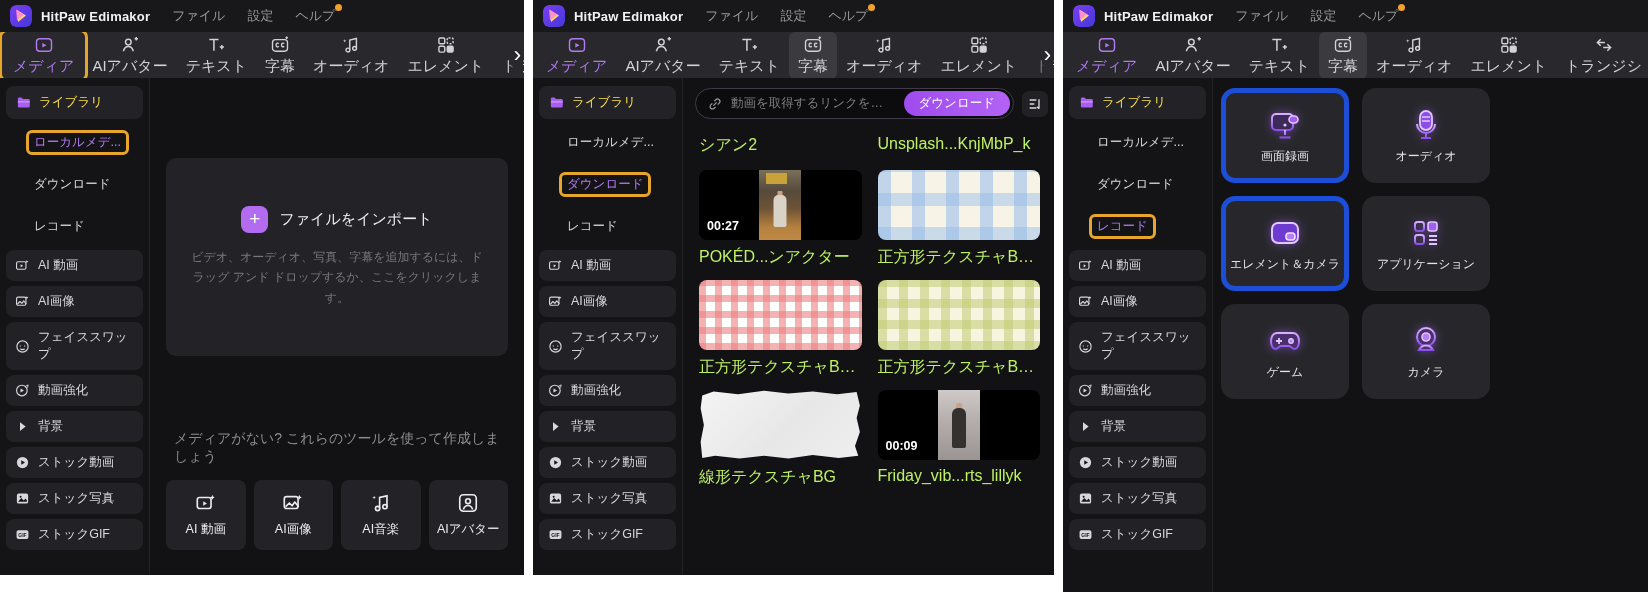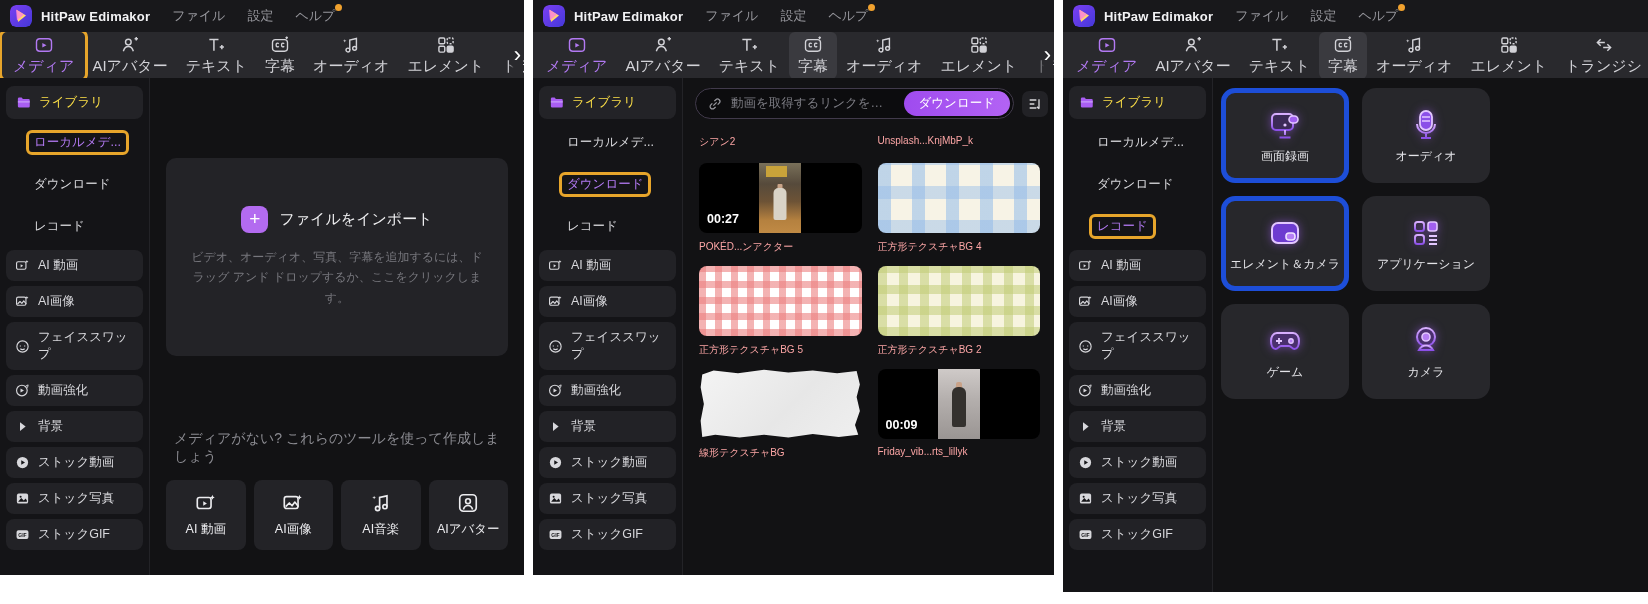--- a/index.html
+++ b/index.html
@@ -67,21 +67,21 @@
               display:flex; align-items:center; gap:8px; padding:0 3px 0 11px; min-width:0; }
   .url-pill svg { width:16px; height:16px; flex:0 0 auto; }
   .url-text { flex:1; color:#7c7c83; font-size:12.5px; white-space:nowrap; overflow:hidden; text-overflow:ellipsis; }
   .dl-btn { height:25px; padding:0 15px; border:none; border-radius:13px; color:#fff; font-size:12.5px;
             background:linear-gradient(90deg,#9f4bef,#b363f4); cursor:pointer; flex:0 0 auto; }
   .queue-btn { width:26px; height:26px; border-radius:7px; background:#222226; display:flex; align-items:center;
                justify-content:center; flex:0 0 auto; cursor:pointer; }
   .queue-btn svg { width:16px; height:16px; }
   .dl-grid { display:grid; grid-template-columns:1fr 1fr; column-gap:16px; padding:12px 14px 0 16px; }
   .cell { margin-bottom:12px; min-width:0; }
-  .cell-label { color:#fca5a5; font-size:10px; margin-top:7px; white-space:nowrap; overflow:hidden; text-overflow:ellipsis; }
+  .cell-label { color:#bef264; font-size:16px; margin-top:7px; white-space:nowrap; overflow:hidden; text-overflow:ellipsis; }
   .cell-label.top { margin-top:0; margin-bottom:2px; }
   .thumb { height:70px; border-radius:8px; position:relative; overflow:hidden; cursor:pointer; }
   .thumb.video { background:#000; }
   .strip { position:absolute; left:50%; top:0; bottom:0; width:42px; transform:translateX(-50%); }
   .strip.dance { background:linear-gradient(180deg,#79705a 0%,#564a3b 30%,#6d5336 55%,#b5813f 82%,#c08a45 100%); }
   .strip.dance::before { content:""; position:absolute; top:3px; left:7px; width:21px; height:11px; background:#c9a33a; }
   .strip.dance::after { content:""; position:absolute; left:50%; top:36%; width:13px; height:32px; transform:translateX(-50%);
                         background:#d9d3c6; border-radius:5px 5px 2px 2px; box-shadow:0 -8px 0 -4px #c9a488; }
   .strip.gym { background:linear-gradient(180deg,#cfcac8 0%,#b3aeac 45%,#9a9593 100%); }
   .strip.gym::after { content:""; position:absolute; left:50%; top:26%; width:14px; height:40px; transform:translateX(-50%);

